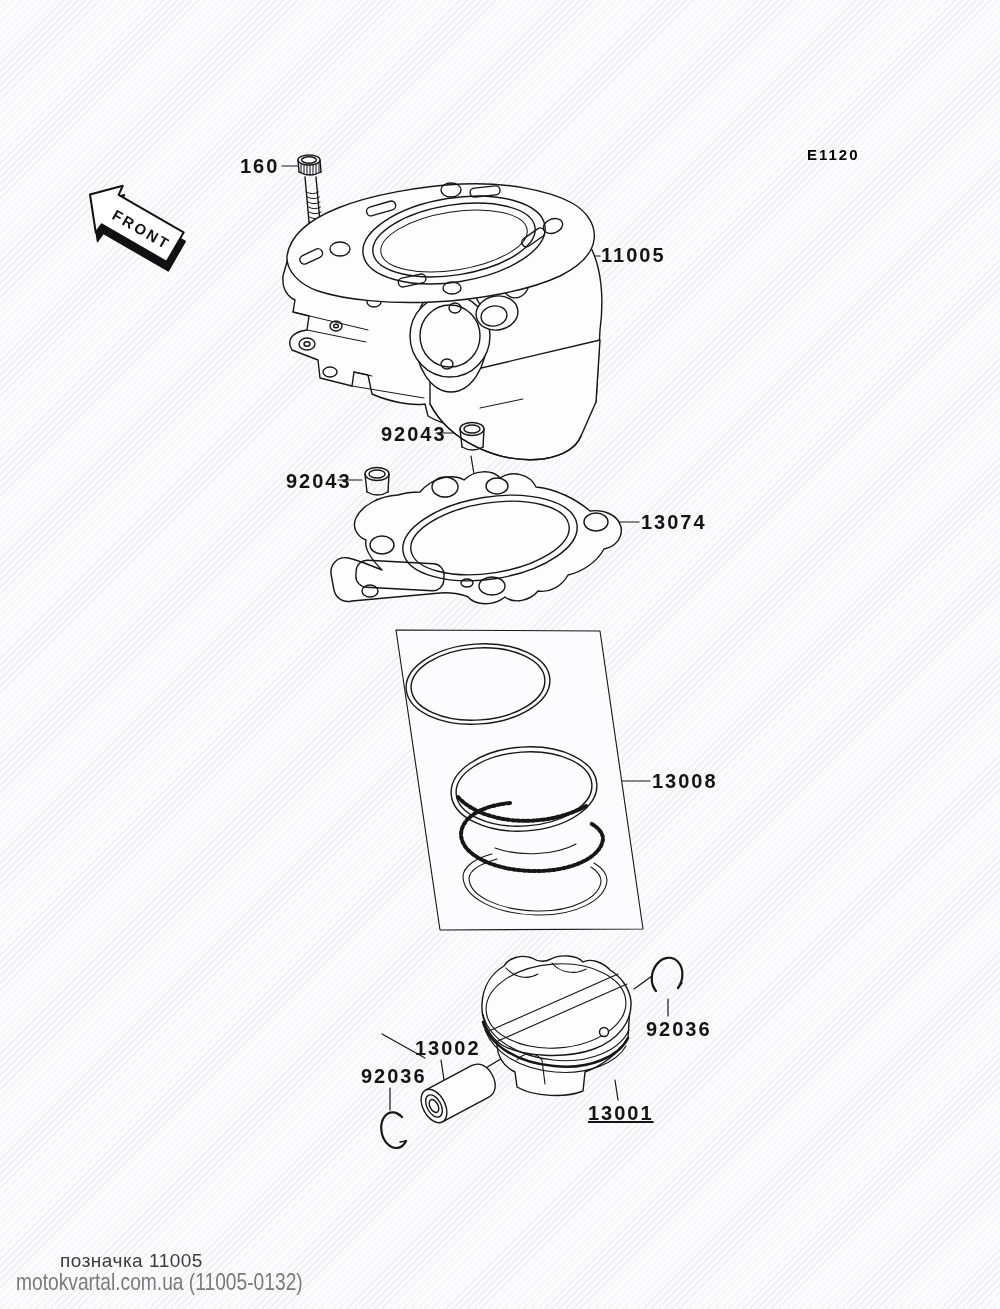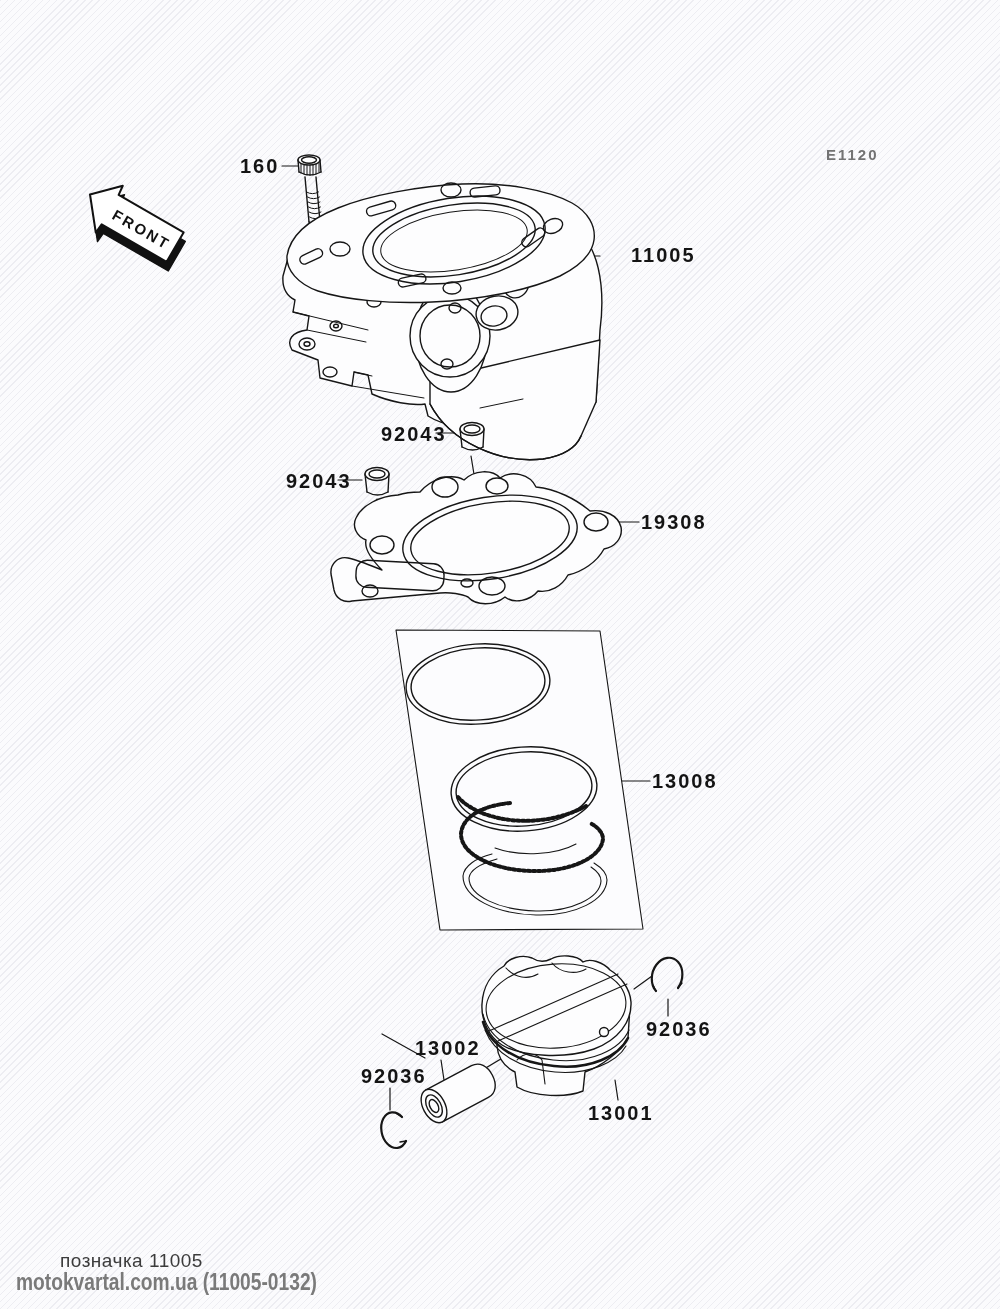--- a/index.html
+++ b/index.html
@@ -8,29 +8,29 @@
     font-family:"Liberation Sans", sans-serif;
     background-color:#fbfbfd;
     background-image:repeating-linear-gradient(135deg,#ededf2 0px,#ededf2 1px,transparent 1px,transparent 5px);
   }
   .diagram-svg{position:absolute;left:0;top:0;width:1000px;height:1309px;}
   .part-label{
     position:absolute;font-weight:bold;font-size:20px;letter-spacing:2px;
     color:#141414;white-space:nowrap;
   }
   .page-code{
-    position:absolute;left:826px;top:146px;font-weight:bold;font-size:15px;
-    letter-spacing:2px;color:#737373;
+    position:absolute;left:807px;top:146px;font-weight:bold;font-size:15px;
+    letter-spacing:2px;color:#000000;
   }
   .footer-caption{
     position:absolute;left:60px;top:1250px;font-weight:normal;font-size:19px;
     color:#3c3c3c;letter-spacing:0.5px;white-space:nowrap;
   }
   .footer-watermark{
-    position:absolute;left:16px;top:1268px;font-weight:bold;font-size:24px;
+    position:absolute;left:16px;top:1268px;font-weight:normal;font-size:24px;
     color:#7a7a7a;white-space:nowrap;
   }
   .footer-watermark>span{display:inline-block;transform:scaleX(0.80);transform-origin:left center;}
   svg *{vector-effect:none;}
 </style>
 </head>
 <body>
 
 <svg class="diagram-svg" viewBox="0 0 1000 1309" xmlns="http://www.w3.org/2000/svg">
   <g fill="none" stroke="#161616" stroke-width="1.4" stroke-linecap="round" stroke-linejoin="round">
@@ -192,26 +192,26 @@
     </g>
 
     <g stroke-width="2.2">
       <path d="M402,1117 A13,18 -12 1 0 406,1141"></path>
       <path d="M402,1117 l-5,-3 M406,1141 l-6,1" stroke-width="1.4"></path>
     </g>
   </g>
 </svg>
 
 <div class="part-label" style="left:240px;top:155px;">160</div>
-<div class="part-label" style="left:601px;top:244px;margin-left:30px;">11005</div>
+<div class="part-label" style="left:601px;top:244px;">11005</div>
 <div class="part-label" style="left:381px;top:423px;">92043</div>
 <div class="part-label" style="left:286px;top:470px;">92043</div>
-<div class="part-label" style="left:641px;top:511px;">19308</div>
+<div class="part-label" style="left:641px;top:511px;">13074</div>
 <div class="part-label" style="left:652px;top:770px;">13008</div>
 <div class="part-label" style="left:646px;top:1018px;">92036</div>
 <div class="part-label" style="left:415px;top:1037px;text-align:center;">13002</div>
 <div class="part-label" style="left:361px;top:1065px;">92036</div>
-<div class="part-label" style="left:588px;top:1102px;">13001</div>
+<div class="part-label" style="left:588px;top:1102px;text-decoration:underline;">13001</div>
 
 <div class="page-code">E1120</div>
 
 <div class="footer-caption">позначка 11005</div>
 <div class="footer-watermark"><span>motokvartal.com.ua (11005-0132)</span></div>
 
 </body></html>

